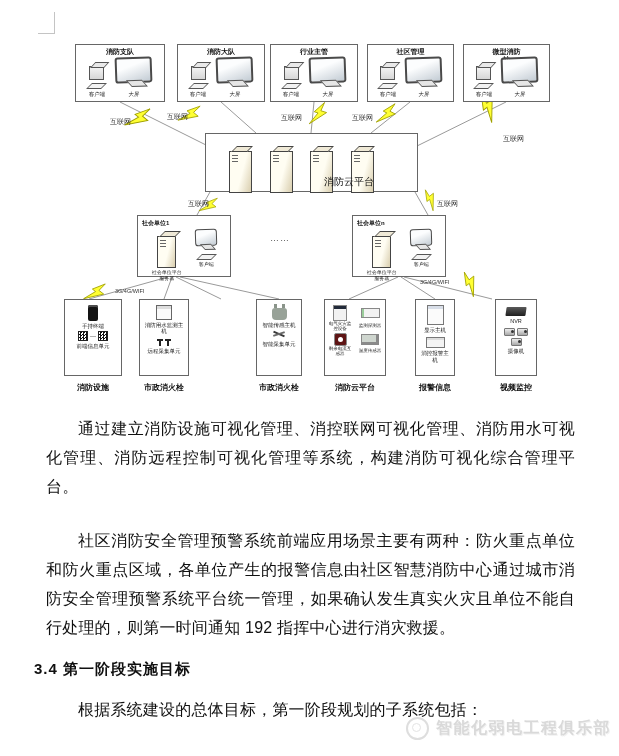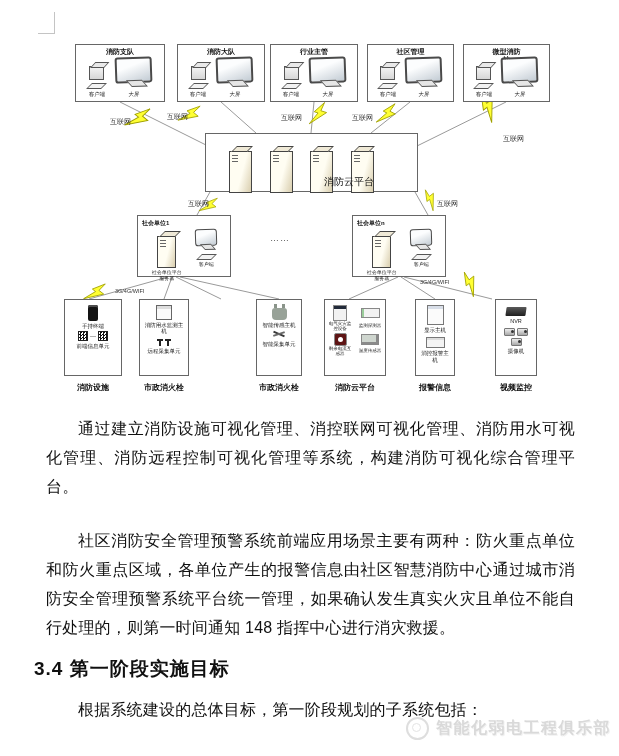--- a/index.html
+++ b/index.html
@@ -81,21 +81,21 @@
   .cam{width:9px;height:6px;background:linear-gradient(#eee,#a8a8a8);border:1px solid #777;border-radius:1px;position:relative;display:block;}
   .cam::after{content:"";position:absolute;right:0;top:1px;width:3px;height:3px;border-radius:50%;background:#333;}
   .links-svg{position:absolute;left:0;top:0;pointer-events:none;}
   .links-svg text{font-family:"Liberation Sans",sans-serif;fill:#333;}
   
   .textblock{position:absolute;left:34px;top:402px;width:553px;font-size:16px;line-height:29px;
         text-align:justify;color:#101010;letter-spacing:.2px;}
   .para{margin:12px;text-indent:2em;}
   .p2{margin-top:25px;}
   .p3{margin-top:1px;}
-  .heading{margin:10px 0 0;font-size:19px;line-height:30px;font-weight:700;letter-spacing:1px;text-indent:0;}
+  .heading{margin:10px 0 0;font-size:15px;line-height:30px;font-weight:700;letter-spacing:1px;text-indent:0;}
   .last{margin-top:11px;}
   
   .watermark{position:absolute;left:406px;top:717px;display:flex;align-items:center;gap:7px;
         color:#d9d9d9;font-size:16px;font-weight:700;letter-spacing:1.5px;text-shadow:1px 1px 0 #f2f2f2;}
   .wm-logo{width:19px;height:19px;border:2px solid #dedede;border-radius:50%;position:relative;display:block;flex:none;}
   .wm-logo::after{content:"";position:absolute;left:4px;top:4px;width:7px;height:7px;border:1.5px solid #e3e3e3;border-radius:50%;}
 </style>
 </head>
 <body>
 
@@ -331,21 +331,21 @@
         <span class="cam"></span>
         <span class="cam"></span>
       </span>
       <span>摄像机</span>
     </div>
     <div class="dcap">视频监控</div>
   </div>
 
   <div class="textblock">
     <p class="para">通过建立消防设施可视化管理、消控联网可视化管理、消防用水可视化管理、消防远程控制可视化管理等系统，构建消防可视化综合管理平台。</p>
-    <p class="para p2">社区消防安全管理预警系统前端应用场景主要有两种：防火重点单位和防火重点区域，各单位产生的报警信息由社区智慧消防中心通过城市消防安全管理预警系统平台统一管理，如果确认发生真实火灾且单位不能自行处理的，则第一时间通知 148 指挥中心进行消灾救援。</p>
+    <p class="para p2">社区消防安全管理预警系统前端应用场景主要有两种：防火重点单位和防火重点区域，各单位产生的报警信息由社区智慧消防中心通过城市消防安全管理预警系统平台统一管理，如果确认发生真实火灾且单位不能自行处理的，则第一时间通知 192 指挥中心进行消灾救援。</p>
     <h2 class="heading">3.4 第一阶段实施目标</h2>
     <p class="para last">根据系统建设的总体目标，第一阶段规划的子系统包括：</p>
   </div>
 
   <div class="watermark">
     <span class="wm-logo"></span>
     <span>智能化弱电工程俱乐部</span>
   </div>
 
 </div>

